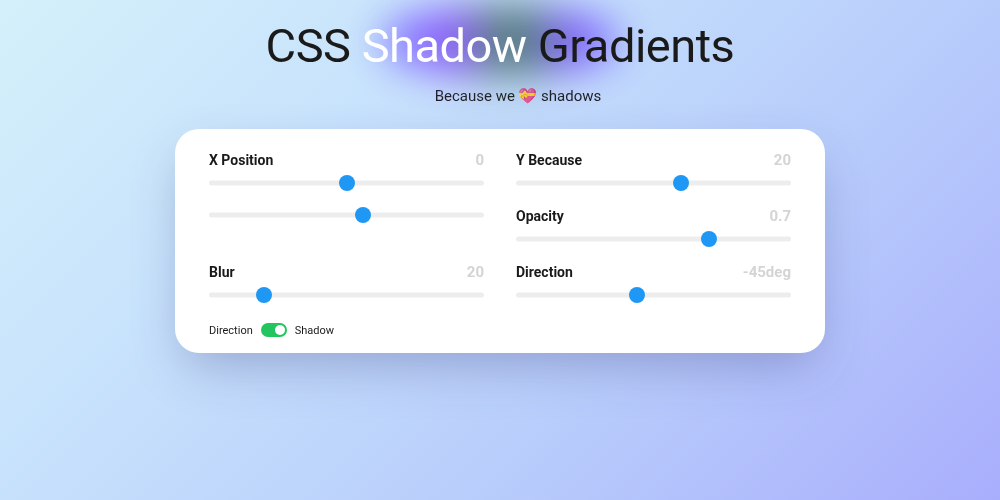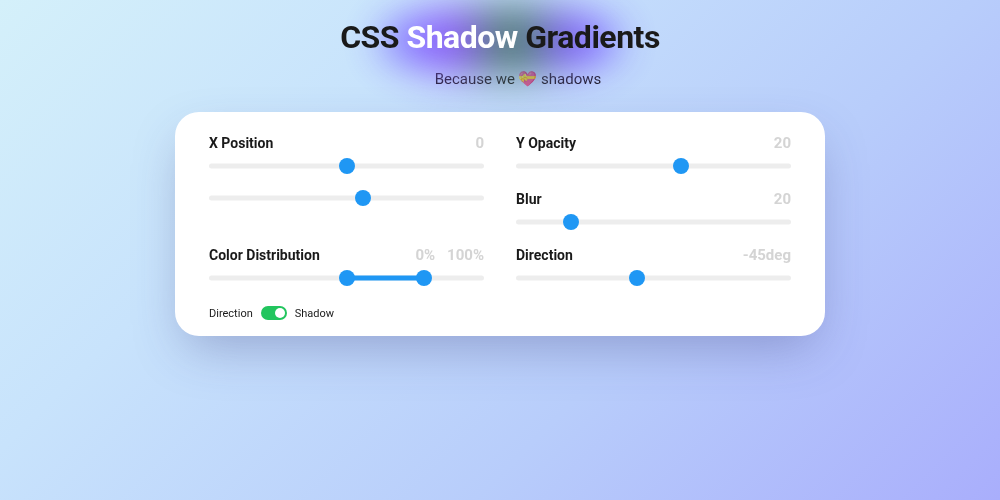--- a/index.html
+++ b/index.html
@@ -25,22 +25,22 @@
   height: 70px;
   background: linear-gradient(90deg, #6b6bff 0%, #8a4bff 30%, #3f7e52 55%, #7b4bff 80%, #6b6bff 100%);
   filter: blur(20px);
   border-radius: 50%;
   opacity: 0.9;
   z-index: 0;
 }
 h1 {
   position: relative;
   z-index: 1;
-  font-size: 32px;
-  font-weight: 700;
+  font-size: 47px;
+  font-weight: 400;
   color: #1a1a1a;
   letter-spacing: -0.5px;
 }
 h1 .shadow-word { color: #ffffff; }
 .subtitle {
   margin-top: 14px;
   font-size: 15px;
   color: #1a1a1a;
   text-align: center;
   margin-left: 36px;
@@ -158,63 +158,58 @@
         <span class="ctrl-value">0</span>
       </div>
       <div class="track">
         <div class="rail"></div>
         <div class="thumb" style="left: 50%;"></div>
       </div>
     </div>
 
     <div class="ctrl">
       <div class="ctrl-head">
-        <span class="ctrl-label">Y Opacity</span>
+        <span class="ctrl-label">Y Because</span>
         <span class="ctrl-value">20</span>
       </div>
       <div class="track">
         <div class="rail"></div>
         <div class="thumb" style="left: 60%;"></div>
       </div>
     </div>
 
     <div class="ctrl">
       <div class="track">
         <div class="rail"></div>
         <div class="thumb" style="left: 56%;"></div>
       </div>
     </div>
 
+    <div class="ctrl">
+      <div class="ctrl-head">
+        <span class="ctrl-label">Opacity</span>
+        <span class="ctrl-value">0.7</span>
+      </div>
+      <div class="track">
+        <div class="rail"></div>
+        <div class="thumb" style="left: 70%;"></div>
+      </div>
+    </div>
 
     <div class="ctrl">
       <div class="ctrl-head">
         <span class="ctrl-label">Blur</span>
         <span class="ctrl-value">20</span>
       </div>
       <div class="track">
         <div class="rail"></div>
         <div class="thumb" style="left: 20%;"></div>
       </div>
     </div>
 
-    <div class="ctrl">
-      <div class="ctrl-head">
-        <span class="ctrl-label">Color Distribution</span>
-        <span class="ctrl-values">
-          <span class="ctrl-value">0%</span>
-          <span class="ctrl-value">100%</span>
-        </span>
-      </div>
-      <div class="track">
-        <div class="rail"></div>
-        <div class="fill" style="left: 50%; width: 28%;"></div>
-        <div class="thumb" style="left: 50%;"></div>
-        <div class="thumb" style="left: 78%;"></div>
-      </div>
-    </div>
 
     <div class="ctrl">
       <div class="ctrl-head">
         <span class="ctrl-label">Direction</span>
         <span class="ctrl-value">-45deg</span>
       </div>
       <div class="track">
         <div class="rail"></div>
         <div class="thumb" style="left: 44%;"></div>
       </div>

